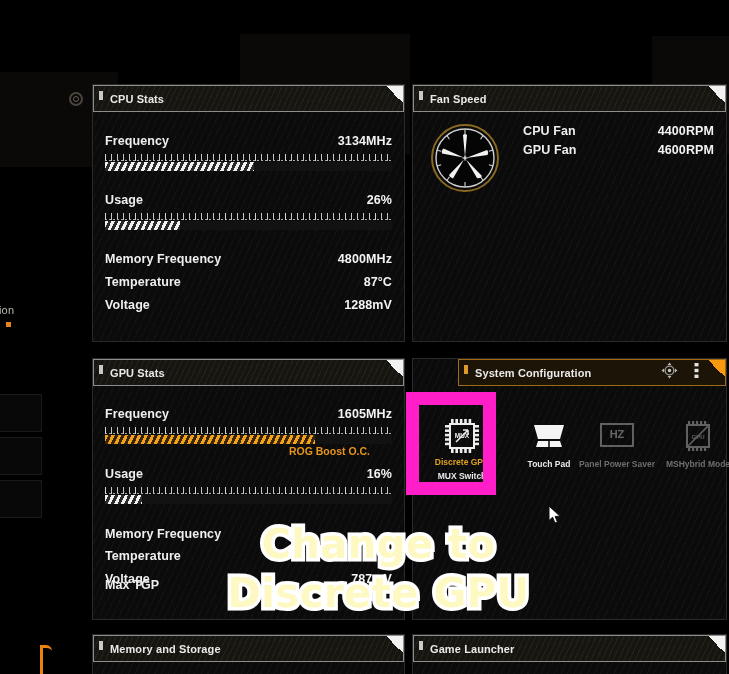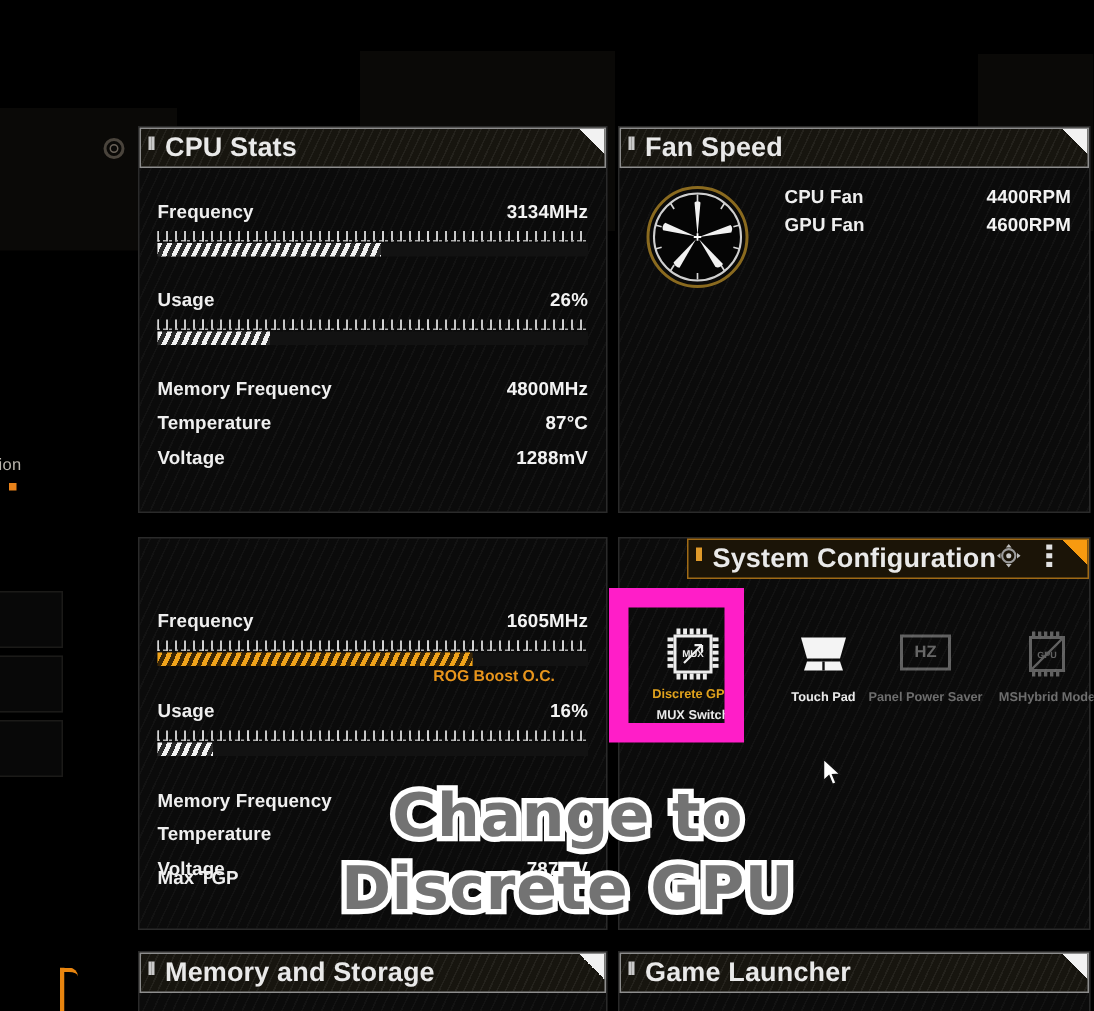--- a/index.html
+++ b/index.html
@@ -30,21 +30,21 @@
            border:1px solid #2a2a2a; }
   .panel-head { position:relative; height:27px;
                 border:1px solid #8d8d8d;
                 background:#17150f;
                 background-image: repeating-linear-gradient(115deg, rgba(255,255,255,.055) 0 1px, rgba(255,255,255,0) 1px 5px);
                 display:flex; align-items:center; overflow:hidden; }
   .panel-head.accent { border-color:#a06a16; background:#1b1407;margin-left:45px; }
   .head-grip { width:4px; height:9px; margin-left:5px; margin-bottom:7px; flex:0 0 auto;
                border-left:2px solid #c9c9c9; border-right:2px solid #c9c9c9; }
   .panel-head.accent .head-grip { border-color:#e09a2a; }
-  .panel-title { margin-left:7px; color:#e9e9e9; font-size:18px; font-weight:bold;
+  .panel-title { margin-left:7px; color:#e9e9e9; font-size:11px; font-weight:bold;
                  letter-spacing:.1px; white-space:nowrap; }
   .head-corner { position:absolute; right:0; top:0; width:17px; height:17px;
                  background: linear-gradient(to bottom left, #f2f2f2 0 50%, transparent 50% 100%); }
   .panel-head.accent .head-corner { background: linear-gradient(to bottom left, #f79a10 0 50%, transparent 50% 100%); }
   .head-icons { margin-left:auto; display:flex; align-items:center; gap:16px; padding-right:26px; }
 
   .panel-body { position:absolute; left:0; right:0; top:27px; bottom:0; }
 
   
   .stat-row { position:absolute; left:12px; right:12px; display:flex;
@@ -80,21 +80,21 @@
   .cfg-ico { height:40px; display:flex; align-items:center; justify-content:center; }
   .cfg-state { font-size:8.5px; font-weight:bold; color:#e0a21d; margin-top:1px; line-height:11px; }
   .cfg-name { font-size:8.5px; font-weight:bold; color:#eaeaea; margin-top:3px; line-height:11px; }
   .cfg-tile.dim .cfg-name { color:#6e6e6e; }
   .cfg-tile.dim .cfg-ico { opacity:.42; }
 
   
   .hl-box { position:absolute; border:13px solid #ff1ec8; background:transparent; }
 
   
-  .anno { position:absolute; width:100%; text-align:center; color:#737373;
+  .anno { position:absolute; width:100%; text-align:center; color:#fef9c3;
           font-family:"DejaVu Sans", sans-serif; font-weight:bold;
           font-size:40px; line-height:46px; letter-spacing:.5px;
           -webkit-text-stroke:7px #ffffff; paint-order: stroke fill; padding-left: 28px; }
 
   
   .cursor { position:absolute; width:14px; height:20px; }
 </style>
 </head>
 <body>
 
@@ -196,20 +196,25 @@
         <span class="stat-value">4400RPM</span>
       </div>
       <div class="stat-row" style="left:110px;right:12px;top:31px;">
         <span class="stat-label">GPU Fan</span>
         <span class="stat-value">4600RPM</span>
       </div>
     </div>
   </div>
 
   <div class="panel" style="left:92px;top:358px;width:313px;height:262px;">
+    <div class="panel-head">
+      <div class="head-grip"></div>
+      <div class="panel-title">GPU Stats</div>
+      <div class="head-corner"></div>
+    </div>
     <div class="panel-body">
 
       <div class="stat-row" style="top:21px;">
         <span class="stat-label">Frequency</span>
         <span class="stat-value">1605MHz</span>
       </div>
       <div class="meter" style="top:41px;">
         <div class="ruler"></div>
         <div class="track"></div>
         <div class="fill orange" style="width:73%;"></div>

